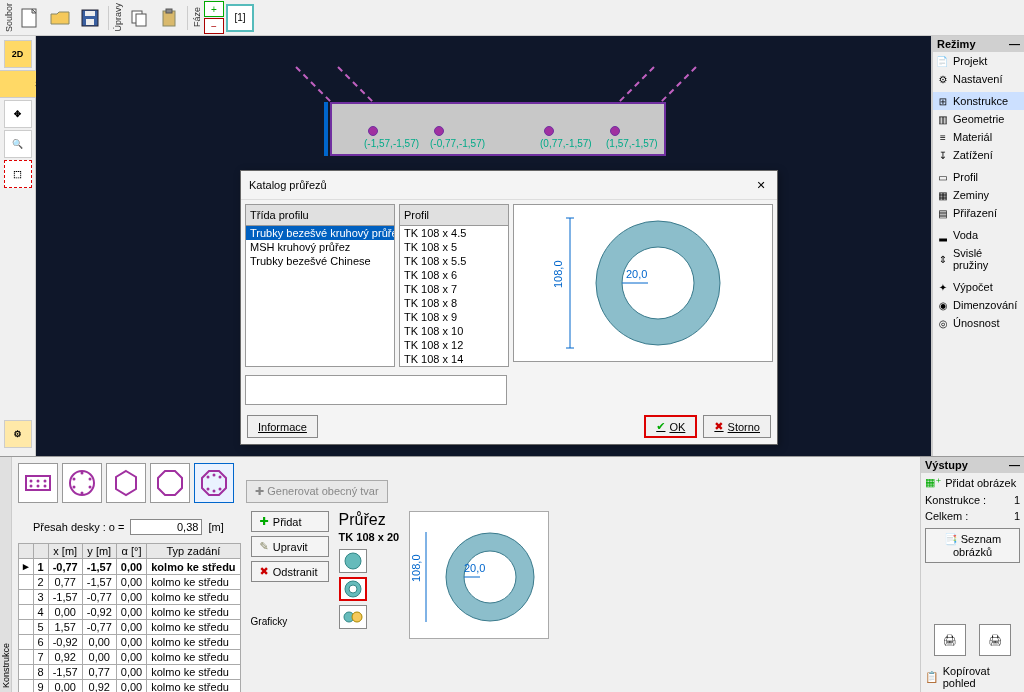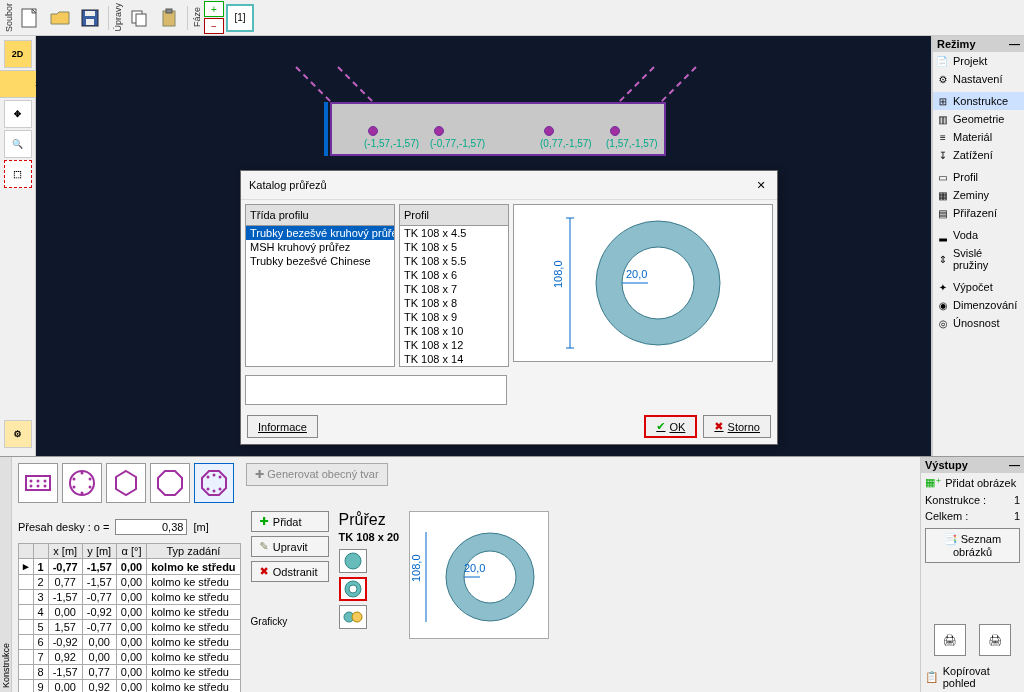--- a/index.html
+++ b/index.html
@@ -49,25 +49,25 @@
 .dlg-btns { display: flex; justify-content: space-between; padding: 6px; text-decoration: underline; }
 .dlg-btn { padding: 3px 10px; border: 1px solid #888; background: #f0f0f0; cursor: pointer; display:flex; align-items:center; gap:4px;}
 .dlg-btn.ok-hl { border: 2px solid #d00; }
 .btn-group-right{display:flex; gap:6px;}
 
 
 .bottom-panel { height: 236px; background: #f0f0f0; border-top: 1px solid #999; display: flex; }
 .bp-left-strip{width:12px; background:#e0e0e0; border-right:1px solid #ccc; display:flex; align-items:flex-end; justify-content:center;}
 .bp-left-strip span{writing-mode:vertical-rl; transform:rotate(180deg); font-size:9px; padding:4px 0;}
 .bp-main { flex: 1; padding: 6px; }
-.shape-row { display: flex; gap: 4px; align-items: flex-start; margin-bottom:8px;}
+.shape-row { display: flex; gap: 4px; align-items: flex-end; margin-bottom:8px;}
 .shape-btn { width: 40px; height: 40px; border: 1px solid #999; background: #fff; display: flex; align-items: center; justify-content: center; cursor: pointer; }
 .shape-btn.sel { border: 1px solid #06c; background:#eaf2ff; }
 .gen-btn { padding: 4px 8px; border: 1px solid #aaa; background: #e8e8e8; color:#888; margin-left:8px; }
-.presah-row { display: flex; align-items: center; gap: 6px; margin: 8px 0; }
+.presah-row { display: flex; align-items: center; gap: 6px; margin: 8px 15px; }
 .presah-row input { width: 72px; text-align: right; padding: 1px 3px; border:1px solid #888;}
 .table-wrap { display: inline-block; vertical-align: top; }
 table.coord { border-collapse: collapse; background: #fff; font-size:10px;}
 table.coord th, table.coord td { border: 1px solid #aaa; padding: 1px 4px; text-align: center; }
 table.coord th { background: #e8e8e8; font-weight: normal; }
 table.coord td.lft{text-align:left;}
 table.coord tr.selrow td{background:#fff; font-weight:bold;}
 .row-arrow{color:#000;}
 .crud-col { display: inline-flex; flex-direction: column; gap: 4px; margin-left: 10px; vertical-align: top; }
 .crud-btn { padding: 3px 8px; border: 1px solid #888; background: #f4f4f4; cursor: pointer; text-align: left; display:flex; align-items:center; gap:4px; width:78px;}

